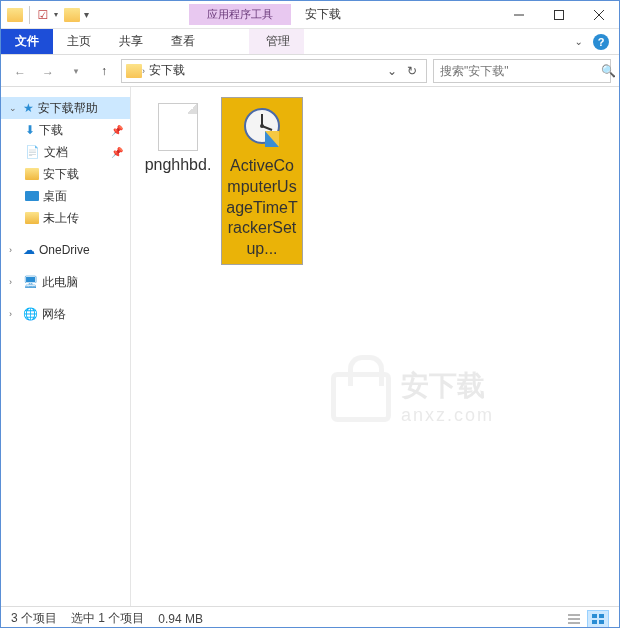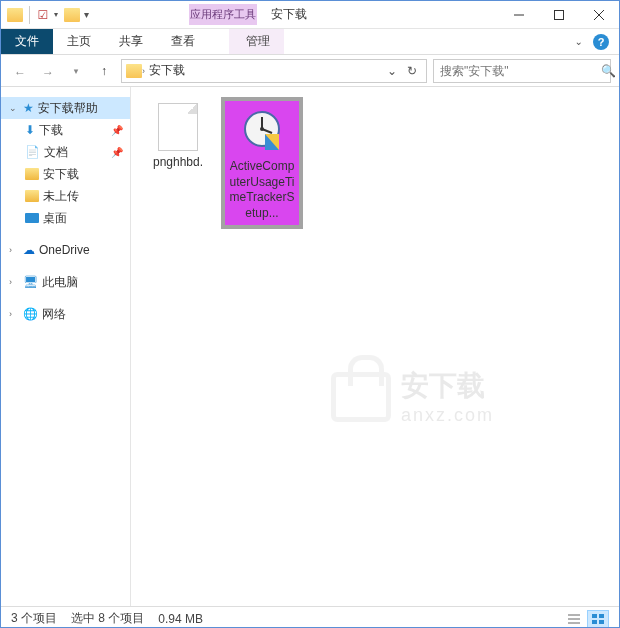--- a/index.html
+++ b/index.html
@@ -5,30 +5,30 @@
 * { margin: 0; padding: 0; box-sizing: border-box; font-family: "Microsoft YaHei", "Segoe UI", sans-serif; font-size: 12px; }
 body { width: 620px; height: 628px; background: #fff; border: 1px solid #5a8fd6; overflow: hidden; position: relative; }
 
 
 .titlebar { height: 28px; display: flex; align-items: center; background: #fff; border-bottom: 1px solid #e5e5e5; }
 .titlebar-left { display: flex; align-items: center; padding-left: 6px; gap: 2px; }
 .folder-small-icon { width: 16px; height: 14px; background: linear-gradient(#fce38a, #f8c456); border-radius: 1px; position: relative; }
 .divider-v { width: 1px; height: 18px; background: #ccc; margin: 0 4px; }
 .check-icon { width: 14px; height: 14px; display: flex; align-items: center; justify-content: center; color: #c04040; }
 .down-caret { font-size: 8px; color: #555; margin-left: 2px; }
-.context-tab { background: #e8c8f0; color: #6a3a7a; padding: 3px 1px; font-size: 11px; margin-left: 100px; }
+.context-tab { background: #e8c8f0; color: #6a3a7a; padding: 3px 18px; font-size: 11px; margin-left: 100px; }
 .title-text { margin-left: 14px; color: #333; }
 .window-controls { margin-left: auto; display: flex; }
 .win-btn { width: 40px; height: 28px; display: flex; align-items: center; justify-content: center; color: #333; }
 
 
 .ribbon { height: 26px; display: flex; align-items: stretch; background: #fff; border-bottom: 1px solid #ddd; position: relative; }
-.ribbon-file { background: #0c4a6e; color: #fff; padding: 0 14px; display: flex; align-items: center; }
+.ribbon-file { background: #1d4ed8; color: #fff; padding: 0 14px; display: flex; align-items: center; font-weight: bold; }
 .ribbon-tab { padding: 0 14px; display: flex; align-items: center; color: #333; }
-.ribbon-tab.context { background: #f6ecf8; color: #444; margin-left: 20px; padding-left: 17px; }
+.ribbon-tab.context { background: #f6ecf8; color: #444; margin-left: 40px; padding-left: 17px; }
 .ribbon-right { margin-left: auto; display: flex; align-items: center; padding-right: 10px; gap: 10px; }
 .ribbon-chevron { color: #555; font-size: 10px; }
 .help-icon { width: 16px; height: 16px; border-radius: 50%; background: #2a8dd4; color: #fff; display: flex; align-items: center; justify-content: center; font-weight: bold; font-size: 11px; }
 
 
 .addr-row { height: 32px; display: flex; align-items: center; padding: 0 8px; gap: 6px; background: #fff; border-bottom: 1px solid #ddd; }
 .nav-arrow { width: 22px; height: 22px; display: flex; align-items: center; justify-content: center; color: #888; border-radius: 2px; }
 .nav-arrow.enabled { color: #333; }
 .addr-box { flex: 1; height: 24px; border: 1px solid #ccc; display: flex; align-items: center; padding: 0 4px; }
 .addr-crumb { padding: 0 4px; color: #333; }
@@ -50,23 +50,23 @@
 .dl-icon { color: #2a8dd4; }
 .doc-icon { color: #8a6a3a; }
 .yellow-folder { width: 14px; height: 12px; background: linear-gradient(#fce38a,#f0b840); border-radius: 1px; display: inline-block; }
 .desktop-icon { width: 14px; height: 10px; background: #2a8dd4; border-radius: 1px; display: inline-block; }
 .cloud-icon { color: #0a6ac8; }
 .pc-icon { color: #2a8dd4; }
 .net-icon { color: #2a8dd4; }
 
 .content { flex: 1; position: relative; padding: 10px 6px; display: flex; gap: 2px; align-items: flex-start; }
 .file-item { width: 82px; text-align: center; padding: 4px 2px; }
-.file-item.selected { background: #d946ef; border: 4px solid #a3a3a3; }
+.file-item.selected { background: #eab308; border: 1px solid #a3a3a3; }
 .file-icon-wrap { height: 52px; display: flex; align-items: center; justify-content: center; }
-.file-label { color: #333; font-size: 12px; line-height: 1.3; word-break: break-all; margin-top: 2px; }
+.file-label { color: #333; font-size: 16px; line-height: 1.3; word-break: break-all; margin-top: 2px; }
 .blank-doc { width: 40px; height: 48px; background: #fff; border: 1px solid #ccc; position: relative; }
 .blank-doc::before { content: ''; position: absolute; top: 0; right: 0; width: 10px; height: 10px; background: linear-gradient(135deg, transparent 50%, #ddd 50%); }
 
 .watermark { position: absolute; top: 280px; left: 200px; opacity: 0.18; color: #888; display: flex; align-items: center; gap: 10px; pointer-events: none; }
 .watermark .lock { width: 60px; height: 50px; border: 5px solid #bbb; border-radius: 6px; position: relative; }
 .watermark .lock::before { content: ''; position: absolute; top: -22px; left: 12px; width: 26px; height: 26px; border: 5px solid #bbb; border-bottom: none; border-radius: 14px 14px 0 0; }
 .watermark .wtext { font-size: 28px; font-weight: bold; }
 .watermark .wsub { font-size: 18px; letter-spacing: 2px; }
 
 
@@ -155,26 +155,26 @@
     <div class="tree-item indent">
       <span class="doc-icon">📄</span>
       <span>文档</span>
       <span class="pin-icon">📌</span>
     </div>
     <div class="tree-item indent">
       <span class="yellow-folder"></span>
       <span>安下载</span>
     </div>
     <div class="tree-item indent">
+      <span class="desktop-icon"></span>
+      <span>桌面</span>
+    </div>
+    <div class="tree-item indent">
       <span class="yellow-folder"></span>
       <span>未上传</span>
-    </div>
-    <div class="tree-item indent">
-      <span class="desktop-icon"></span>
-      <span>桌面</span>
     </div>
     <div style="height:10px;"></div>
     <div class="tree-item">
       <span class="exp">›</span>
       <span class="cloud-icon">☁</span>
       <span>OneDrive</span>
     </div>
     <div style="height:10px;"></div>
     <div class="tree-item">
       <span class="exp">›</span>
@@ -215,21 +215,21 @@
       <div>
         <div class="wtext">安下载</div>
         <div class="wsub">anxz.com</div>
       </div>
     </div>
   </div>
 </div>
 
 <div class="statusbar">
   <span>3 个项目</span>
-  <span>选中 8 个项目</span>
+  <span>选中 1 个项目</span>
   <span>0.94 MB</span>
   <div class="right">
     <div class="view-btn">
       <svg width="12" height="10">
           <line x1="0" y1="1" x2="12" y2="1" stroke="#666"></line>
           <line x1="0" y1="5" x2="12" y2="5" stroke="#666"></line>
           <line x1="0" y1="9" x2="12" y2="9" stroke="#666"></line>
         </svg>
     </div>
     <div class="view-btn active">

